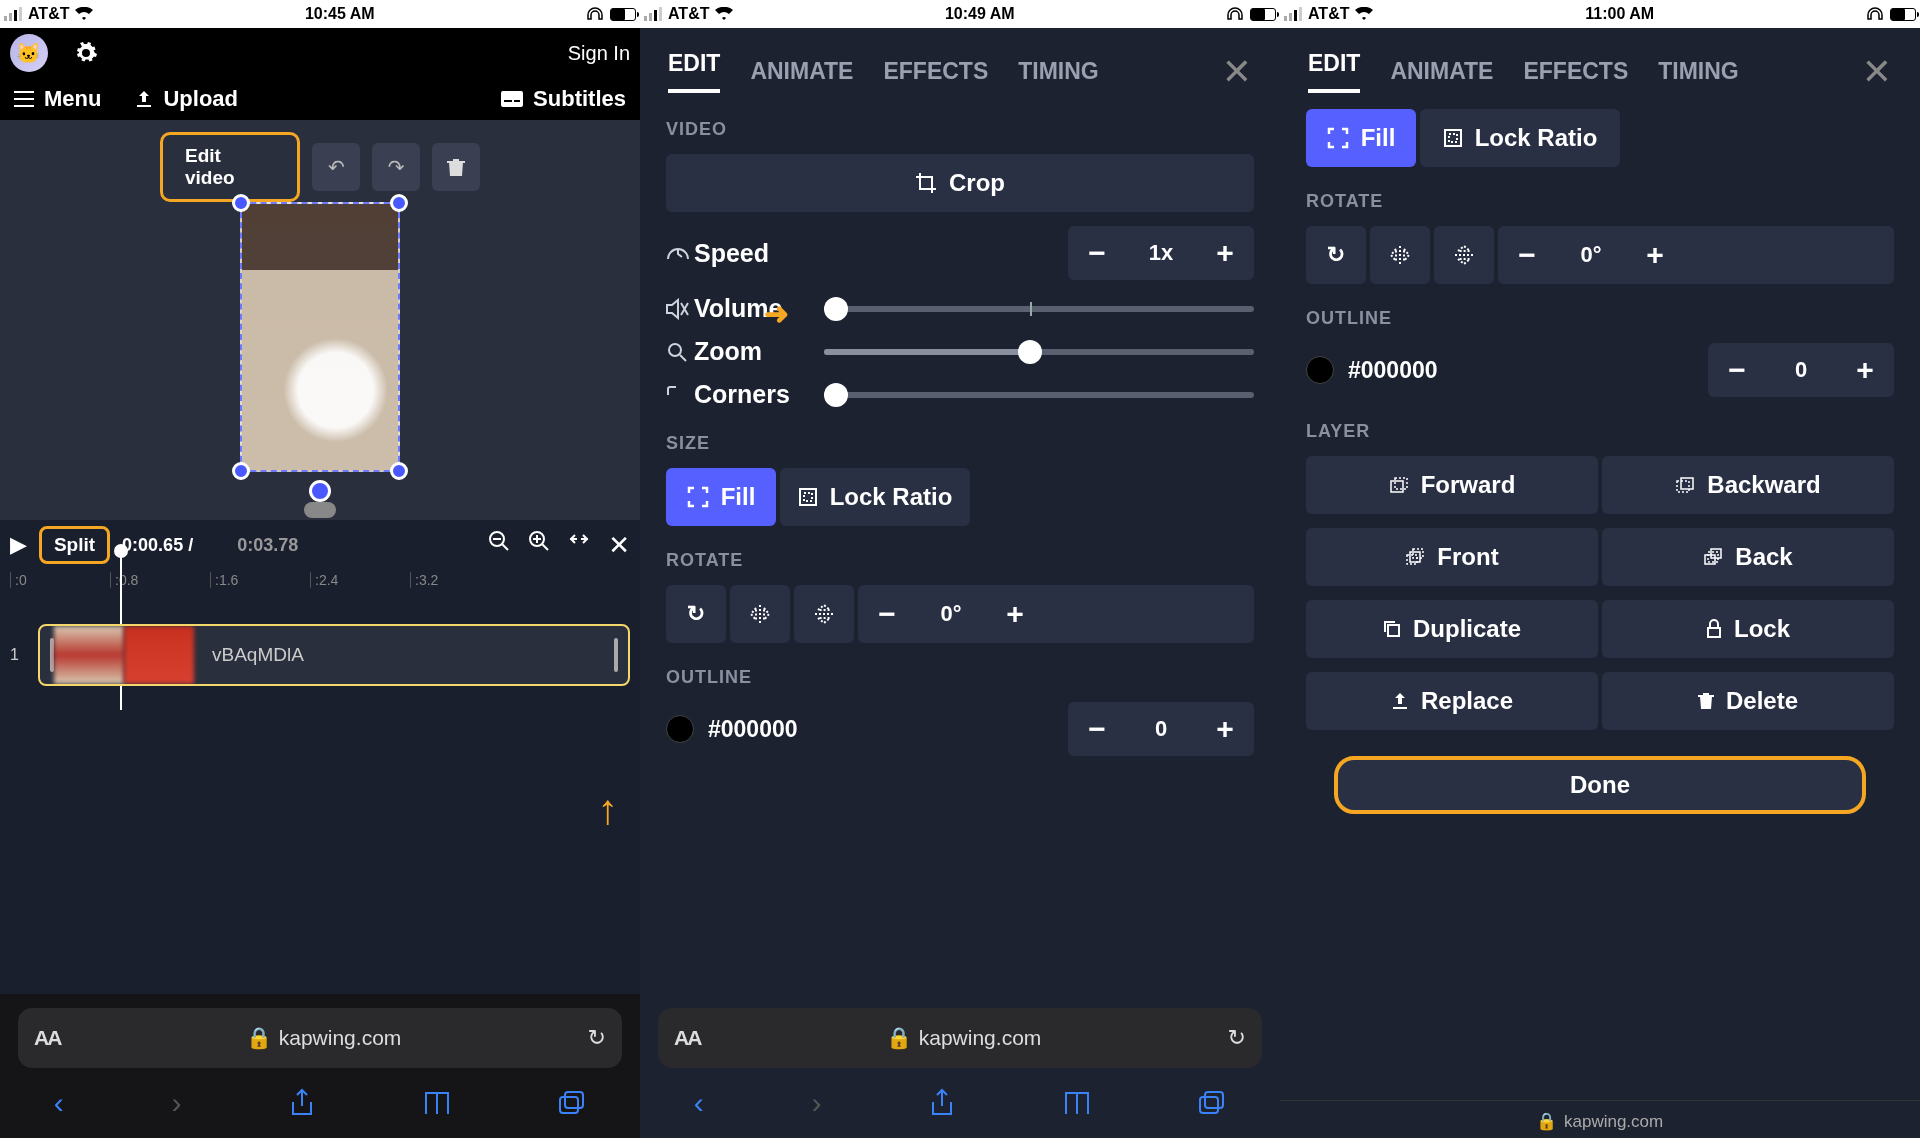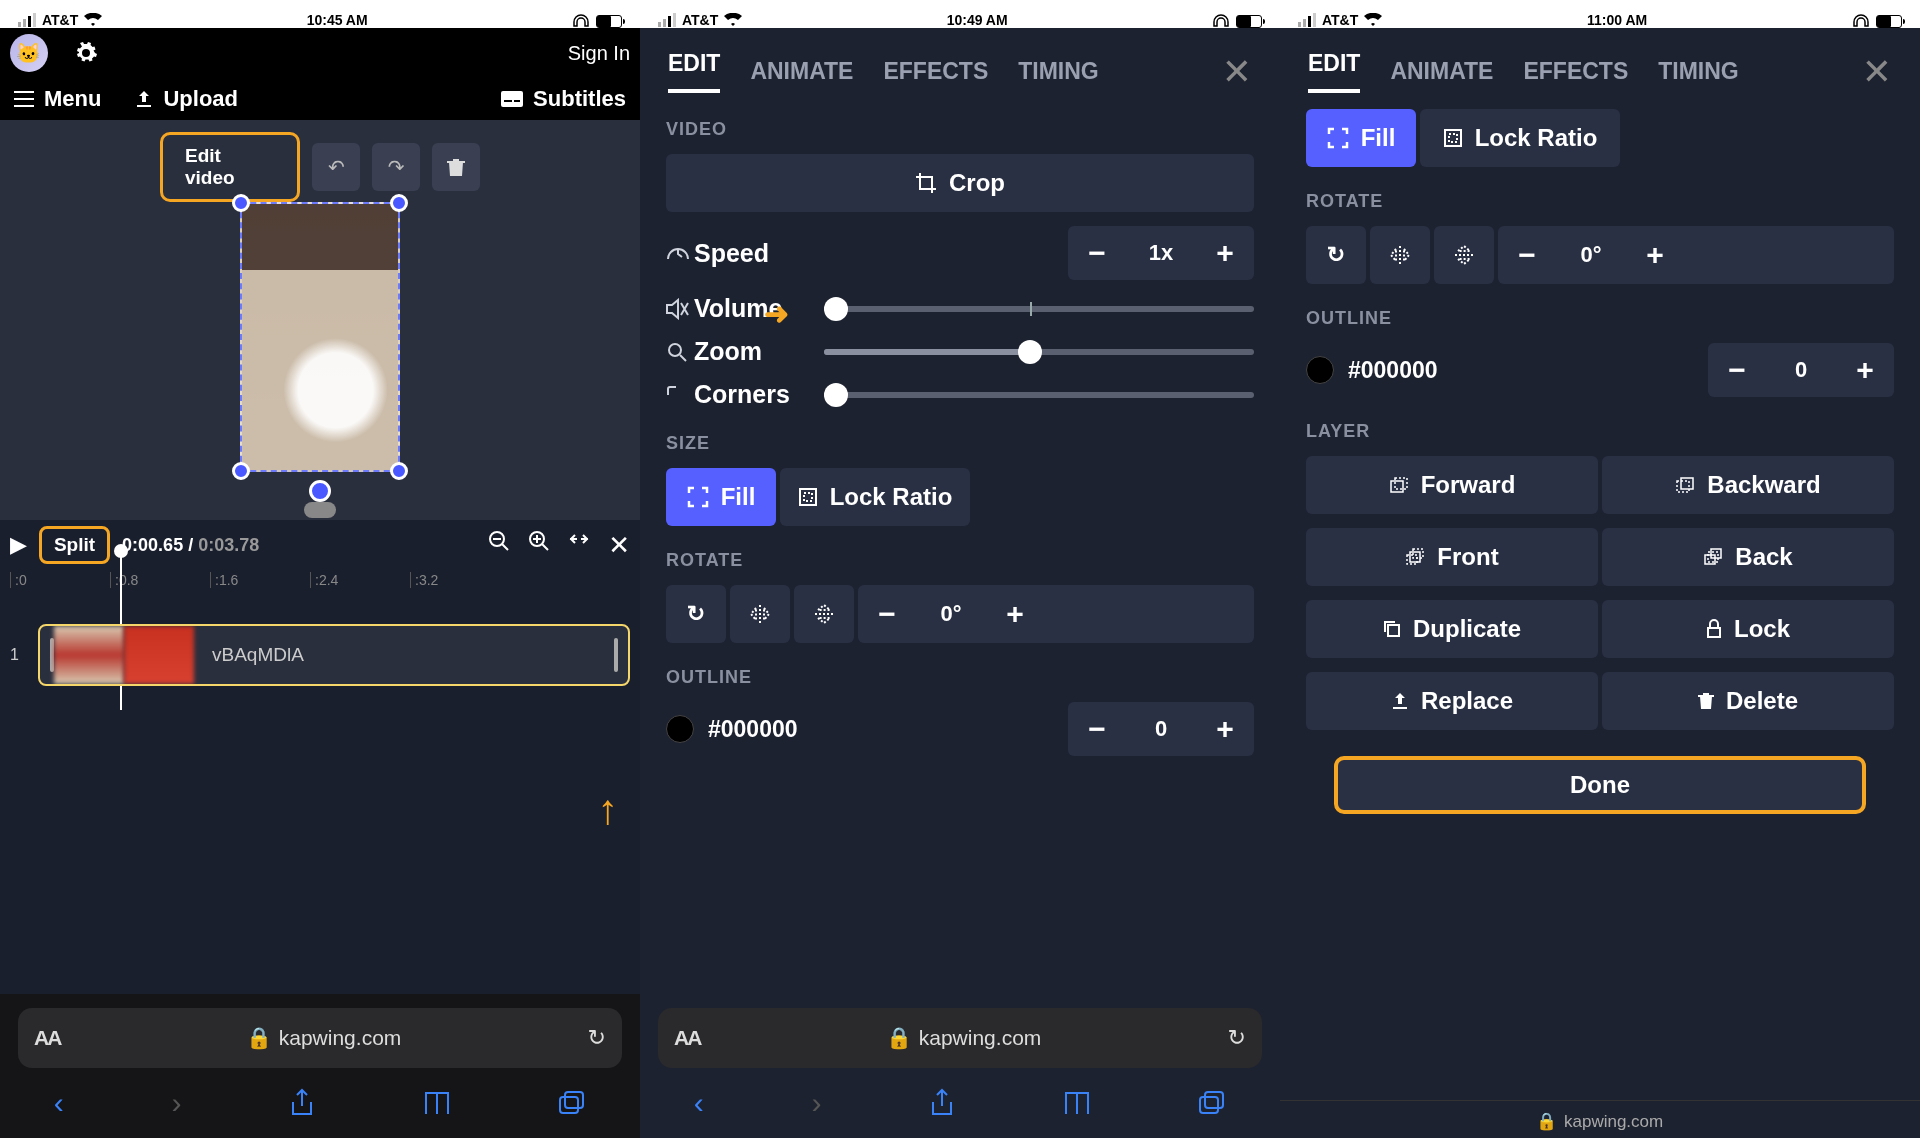--- a/index.html
+++ b/index.html
@@ -1,21 +1,21 @@
 <!DOCTYPE html>
 <html><head>
 <meta charset="utf-8">
 <style>
 * { margin:0; padding:0; box-sizing:border-box; font-family: -apple-system, Helvetica, Arial, sans-serif; }
 html, body { width:1920px; height:1138px; background:#000; overflow:hidden; }
 .row { display:flex; width:1920px; height:1138px; }
 .screen { flex:1; position:relative; background:#1a1f2e; color:#fff; display:flex; flex-direction:column; overflow:hidden; }
 
 
-.status { height:28px; background:#fff; color:#000; display:flex; align-items:flex-end; font-size:14px; font-weight:600; padding:0 18px; }
+.status { height:28px; background:#fff; color:#000; display:flex; align-items:center; font-size:16px; font-weight:600; padding:0 4px; }
 .status .left { display:flex; align-items:center; gap:6px; }
 .status .center { flex:1; text-align:center; }
 .status .right { display:flex; align-items:center; gap:6px; }
 .sigbars { display:inline-flex; align-items:flex-end; gap:2px; }
 .sigbars span { width:3px; background:#aaa; }
 .sigbars span:nth-child(1){height:5px}
 .sigbars span:nth-child(2){height:8px}
 .sigbars span:nth-child(3){height:11px;background:#000}
 .sigbars span:nth-child(4){height:14px;background:#ccc}
 .batt { width:26px; height:13px; border:1.5px solid #000; border-radius:3px; position:relative; }
@@ -45,21 +45,21 @@
 .h-tl{top:-10px;left:-10px}.h-tr{top:-10px;right:-10px}.h-bl{bottom:-10px;left:-10px}.h-br{bottom:-10px;right:-10px}
 .rot-handle { position:absolute; bottom:-32px; left:50%; transform:translateX(-50%); width:22px; height:22px; background:#4959ff; border:3px solid #fff; border-radius:50%; }
 .dots-handle { position:absolute; bottom:-48px; left:50%; transform:translateX(-50%); width:32px; height:16px; background:#888; border-radius:10px; }
 
 
 .tline { flex:1; background:#1a1f2e; padding:6px 10px; display:flex; flex-direction:column; position:relative; }
 .tctrl { display:flex; align-items:center; gap:12px; color:#fff; }
 .play-icn { font-size:22px; }
 .split-btn { border:3px solid #f5a623; border-radius:8px; padding:5px 12px; font-size:19px; font-weight:600; }
 .tc { font-size:18px; font-weight:600; }
-.tc .cur { color:#fff; } .tc .dur { color:#999; }
+.tc .cur { color:#fff; } .tc .dur { color:#999;margin-left:39px; }
 .tctrl .rt { margin-left:auto; display:flex; gap:18px; font-size:22px; }
 .ruler { display:flex; color:#888; font-size:14px; gap:0; margin-top:8px; position:relative; }
 .ruler span { width:100px; border-left:1px solid #555;}
 .ruler span i{ font-style:normal; margin-left:4px;}
 .playhead { position:absolute; top:30px; left:120px; width:2px; height:160px; background:#fff; }
 .playhead::before { content:''; position:absolute; top:-6px; left:-6px; width:14px; height:14px; background:#fff; border-radius:50%; }
 .track { display:flex; align-items:center; gap:10px; margin-top:36px; }
 .track .num { color:#ccc; font-size:16px; width:18px; }
 .clip { flex:1; height:62px; border:2px solid #f5d66b; border-radius:8px; background:#2a2f3e; display:flex; align-items:center; overflow:hidden; position:relative; }
 .clip .thumb { width:70px; height:100%; background:linear-gradient(#d8c8b0,#b83830,#d8c8b0); filter:blur(2px); }
@@ -95,21 +95,21 @@
 .stepper { display:flex; align-items:center; margin-left:auto; background:#2a3044; border-radius:6px; }
 .stepper .b { width:58px; height:54px; display:flex; align-items:center; justify-content:center; font-size:30px; font-weight:700; }
 .stepper .v { width:70px; text-align:center; font-size:22px; font-weight:700; }
 .slider { flex:1; height:6px; background:#5a6070; border-radius:3px; position:relative; margin-left:auto; min-width:200px; }
 .slider .fill { height:100%; background:#8a90a0; border-radius:3px; }
 .slider .knob { position:absolute; top:-9px; width:24px; height:24px; background:#fff; border-radius:50%; }
 .arrow-rt { position:absolute; left:-60px; top:-10px; font-size:30px; color:#f5a623; font-weight:bold; }
 .colorrow { display:flex; align-items:center; gap:14px; }
 .swatch { width:28px; height:28px; border-radius:50%; background:#000; border:1px solid #444; }
 .colorval { font-size:23px; font-weight:700; }
-.donebtn { margin:12px 28px 0; height:58px; border:4px solid #f5a623; border-radius:10px; display:flex; align-items:center; justify-content:center; font-size:24px; font-weight:700; background:#2a3044; }
+.donebtn { margin:12px 28px 0; height:58px; border:4px solid #f5a623; border-radius:20px; display:flex; align-items:center; justify-content:center; font-size:24px; font-weight:700; background:#2a3044; }
 
 
 .s3url { text-align:center; color:#aaa; font-size:17px; padding:10px 0 6px; border-top:1px solid #333; display:flex; align-items:center; justify-content:center; gap:6px;}
 
 
 .screen.s2, .screen.s3 { background:#1d2230; }
 .screen.s2 .status, .screen.s3 .status { background:#fff; }
 svg { display:block; }
 </style>
 </head>

